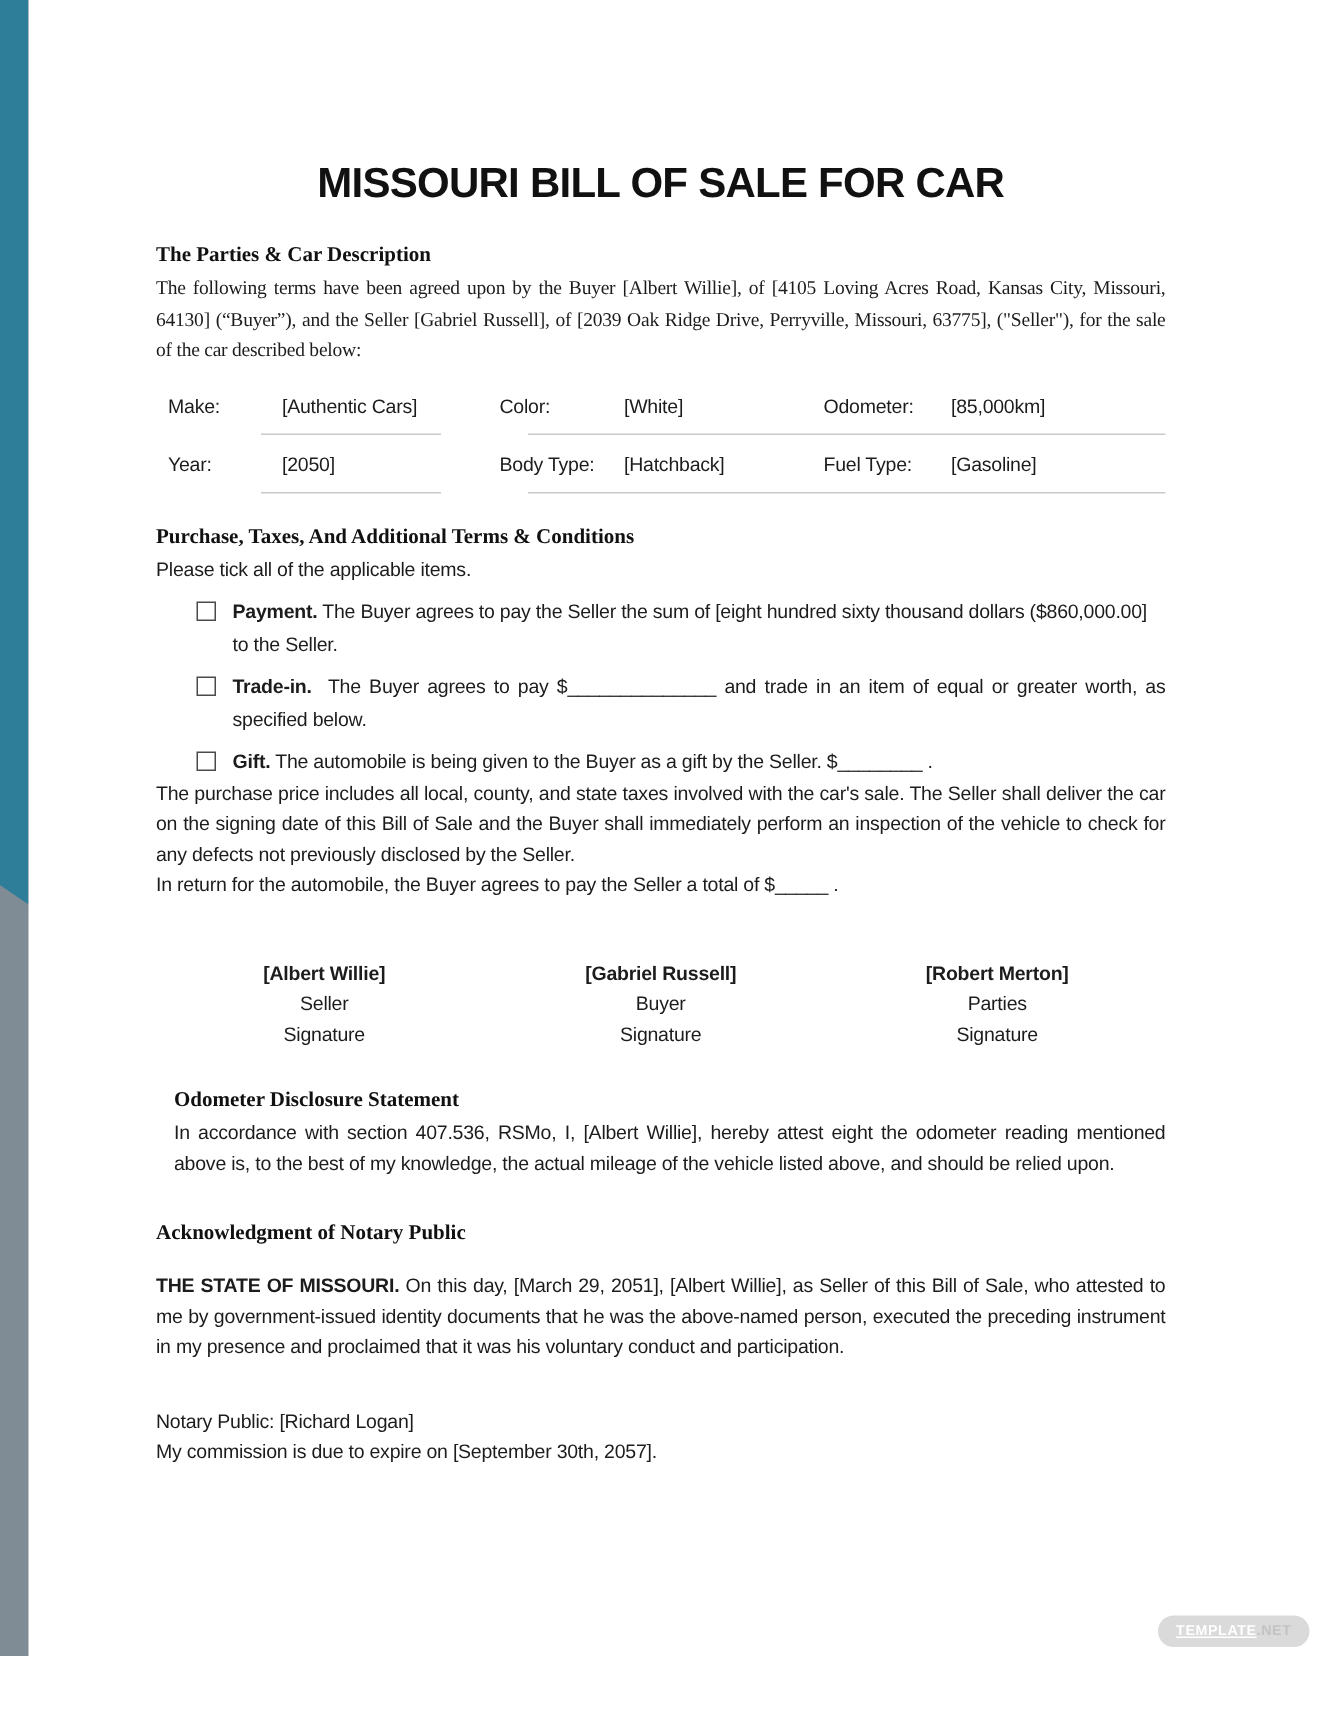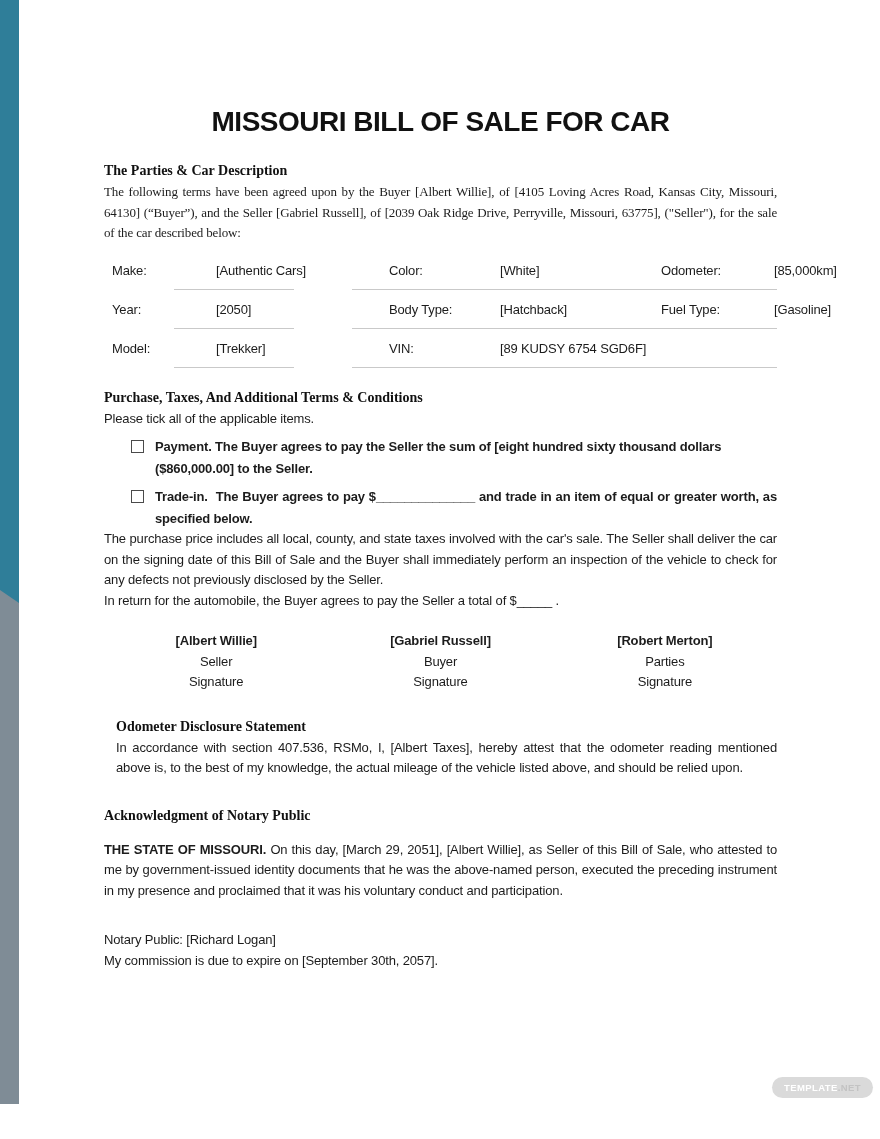--- a/index.html
+++ b/index.html
@@ -20,56 +20,56 @@
   h2.sec { font-size:14px; font-weight:bold; margin:0; color:#111;font-family:Liberation Serif, serif; }
   p.body { font-size:13px; line-height:20.5px; letter-spacing:-0.15px; margin:0; }
   .just { text-align:justify; }
 
   .sec-parties { margin-top:25px; }
   .sec-parties p { margin-top:3px;font-family:Liberation Serif, serif; }
 
   
   .car-table { margin-top:7px; }
   .trow { position:relative; display:grid; grid-template-columns:76px 145px 83px 133px 85px 151px;
-          height:39px; align-items:center; font-size:13px; letter-spacing:-0.15px;gap:28px; }
+          height:39px; align-items:center; font-size:13px; letter-spacing:-0.15px; }
   .trow .cell { padding-left:8px; white-space:nowrap; }
   .trow .cell.first { padding-left:8px; }
   .vin-span { grid-column:4 / 7; }
   .rule { position:absolute; bottom:0; height:1px; background:#c9c9c9; }
   .rule-a { left:70px; width:120px; }
   .rule-b { left:248px; right:0; }
 
   .sec-purchase { margin-top:22px; }
   .sec-purchase .instruction { margin-top:3px; }
 
   .check-list { margin-top:4px; }
   .check-item { display:flex; margin-top:7px; }
   .checkbox { flex:0 0 auto; width:11px; height:11px; border:1.5px solid #4a4a4a;
               margin:4px 0 0 27px; background:#fff; }
-  .check-text { margin:0 0 0 11px; font-size:13px; line-height:21.5px; letter-spacing:-0.15px;font-weight:bold; }
+  .check-text { margin:0 0 0 11px; font-size:13px; line-height:21.5px; letter-spacing:-0.15px; }
 
   .total-line { margin-top:26px; }
   .terms-par { margin-top:0; }
 
-  .sig-row { display:flex; margin-top:20px; text-align:center;justify-content:flex-end; }
+  .sig-row { display:flex; margin-top:38px; text-align:center; }
   .sig-col { flex:1; font-size:13px; line-height:20.5px; letter-spacing:-0.15px; }
   .sig-name { font-weight:bold; }
 
   .sec-odo { margin-top:26px;margin-left:12px; }
   .sec-odo p { margin-top:3px; }
 
   .sec-notary { margin-top:29px; }
   .sec-notary .notary-par { margin-top:16px; }
   .notary-lines { margin-top:29px; }
 
   
   .brand-pill { position:absolute; right:7px; bottom:6px; height:21px; padding:0 12px;
                 background:#dadada; border-radius:11px; display:flex; align-items:center;
                 font-size:9.5px; font-weight:bold; letter-spacing:0.4px; }
-  .brand-primary { color:#ffffff; }
+  .brand-primary { color:#ffffff;text-decoration:underline; }
   .brand-secondary { color:#c3c3c3; }
 </style>
 </head>
 <body>
 
 <div class="page">
 
   <div class="bar-gray"></div>
   <div class="bar-teal"></div>
 
@@ -96,42 +96,38 @@
       <div class="trow">
         <div class="cell first">Year:</div>
         <div class="cell">[2050]</div>
         <div class="cell">Body Type:</div>
         <div class="cell">[Hatchback]</div>
         <div class="cell">Fuel Type:</div>
         <div class="cell">[Gasoline]</div>
         <div class="rule rule-a"></div>
         <div class="rule rule-b"></div>
       </div>
-      <div class="trow">
-        <div class="cell first">Model:</div>
-        <div class="cell">[Trekker]</div>
-        <div class="cell">VIN:</div>
-        <div class="cell vin-span">[89 KUDSY 6754 SGD6F]</div>
-        <div class="rule rule-a"></div>
-        <div class="rule rule-b"></div>
-      </div>
     </div>
 
     <div class="sec-purchase">
       <h2 class="sec">Purchase, Taxes, And Additional Terms &amp; Conditions</h2>
       <p class="body instruction">Please tick all of the applicable items.</p>
 
       <div class="check-list">
         <div class="check-item">
           <span class="checkbox"></span>
           <p class="check-text"><b>Payment.</b> <span>The Buyer agrees to pay the Seller the sum of  [eight hundred sixty thousand dollars ($860,000.00] to the Seller.</span></p>
         </div>
         <div class="check-item">
           <span class="checkbox"></span>
           <p class="check-text just"><b>Trade-in.</b>&nbsp; <span>The Buyer agrees to pay $______________ and trade in an item of equal or greater worth, as specified below.</span></p>
+        </div>
+        <div class="check-item">
+          <span class="checkbox"></span>
+          <p class="check-text"><b>Gift.</b> <span>The automobile is being given to the Buyer as a gift by the Seller. $________ .</span></p>
         </div>
       </div>
 
       <p class="body just terms-par">The purchase price includes all local, county, and state taxes involved with the car's sale. The Seller shall deliver the car on the signing date of this Bill of Sale and the Buyer shall immediately perform an inspection of the vehicle to check for any defects not previously disclosed by the Seller.</p>
       <p class="body total-line">In return for the automobile, the Buyer agrees to pay the Seller a total of $_____ .</p>
     </div>
 
     <div class="sig-row">
       <div class="sig-col">
         <div class="sig-name">[Albert Willie]</div>
@@ -145,21 +141,21 @@
       </div>
       <div class="sig-col">
         <div class="sig-name">[Robert Merton]</div>
         <div>Parties</div>
         <div>Signature</div>
       </div>
     </div>
 
     <div class="sec-odo">
       <h2 class="sec">Odometer Disclosure Statement</h2>
-      <p class="body just">In accordance with section 407.536, RSMo, I, [Albert Taxes],  hereby attest that the odometer reading mentioned above is, to the best of my knowledge, the actual mileage of the vehicle listed above, and should be relied upon.</p>
+      <p class="body just">In accordance with section 407.536, RSMo, I, [Albert Willie],  hereby attest eight the odometer reading mentioned above is, to the best of my knowledge, the actual mileage of the vehicle listed above, and should be relied upon.</p>
     </div>
 
     <div class="sec-notary">
       <h2 class="sec">Acknowledgment of Notary Public</h2>
       <p class="body just notary-par"><b>THE STATE OF MISSOURI.</b> <span>On this day, [March 29, 2051], [Albert Willie], as Seller of this Bill of Sale, who attested to me by government-issued identity documents that he was the above-named person, executed the preceding instrument in my presence and proclaimed that it was his voluntary conduct and participation.</span></p>
       <div class="notary-lines">
         <p class="body">Notary Public: [Richard Logan]</p>
         <p class="body">My commission is due to expire on [September 30th, 2057].</p>
       </div>
     </div>

